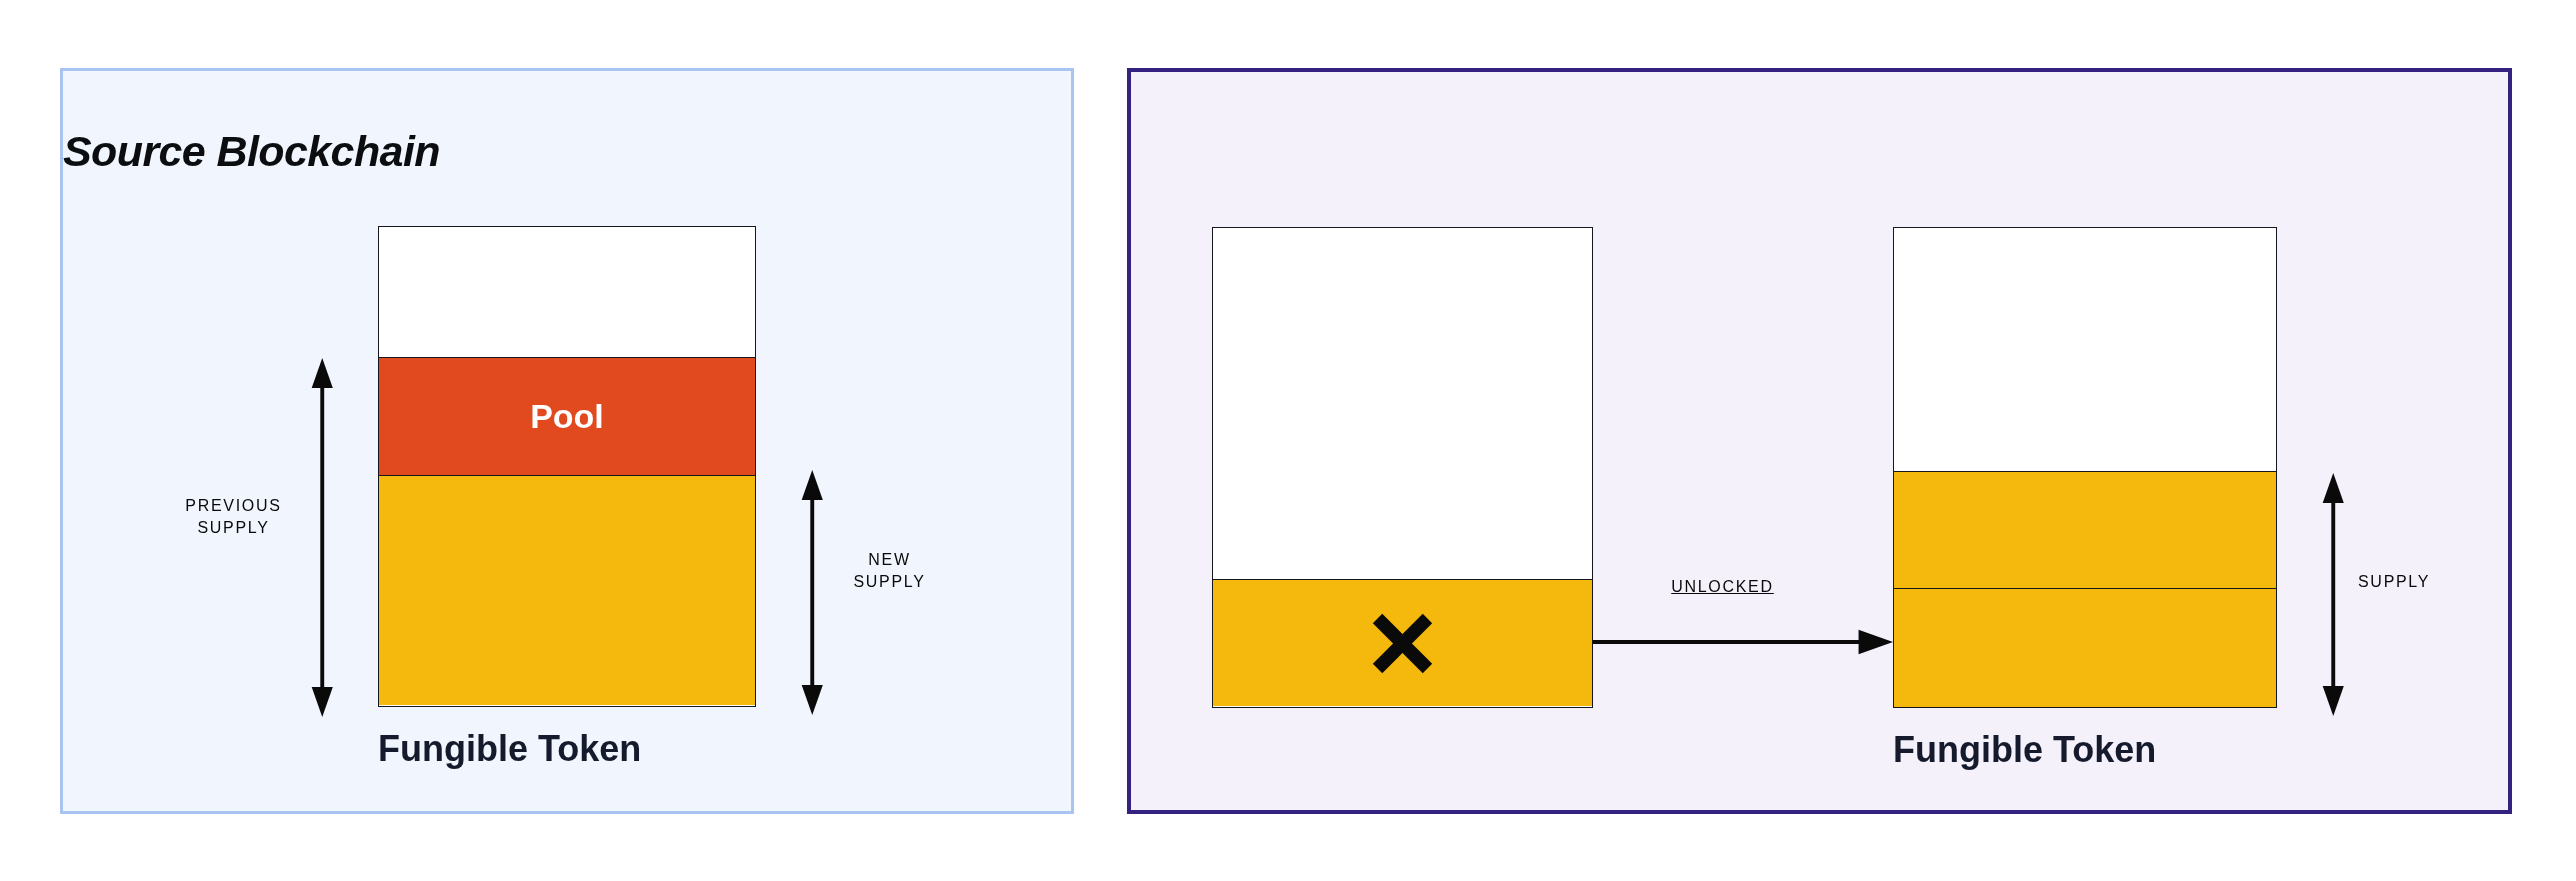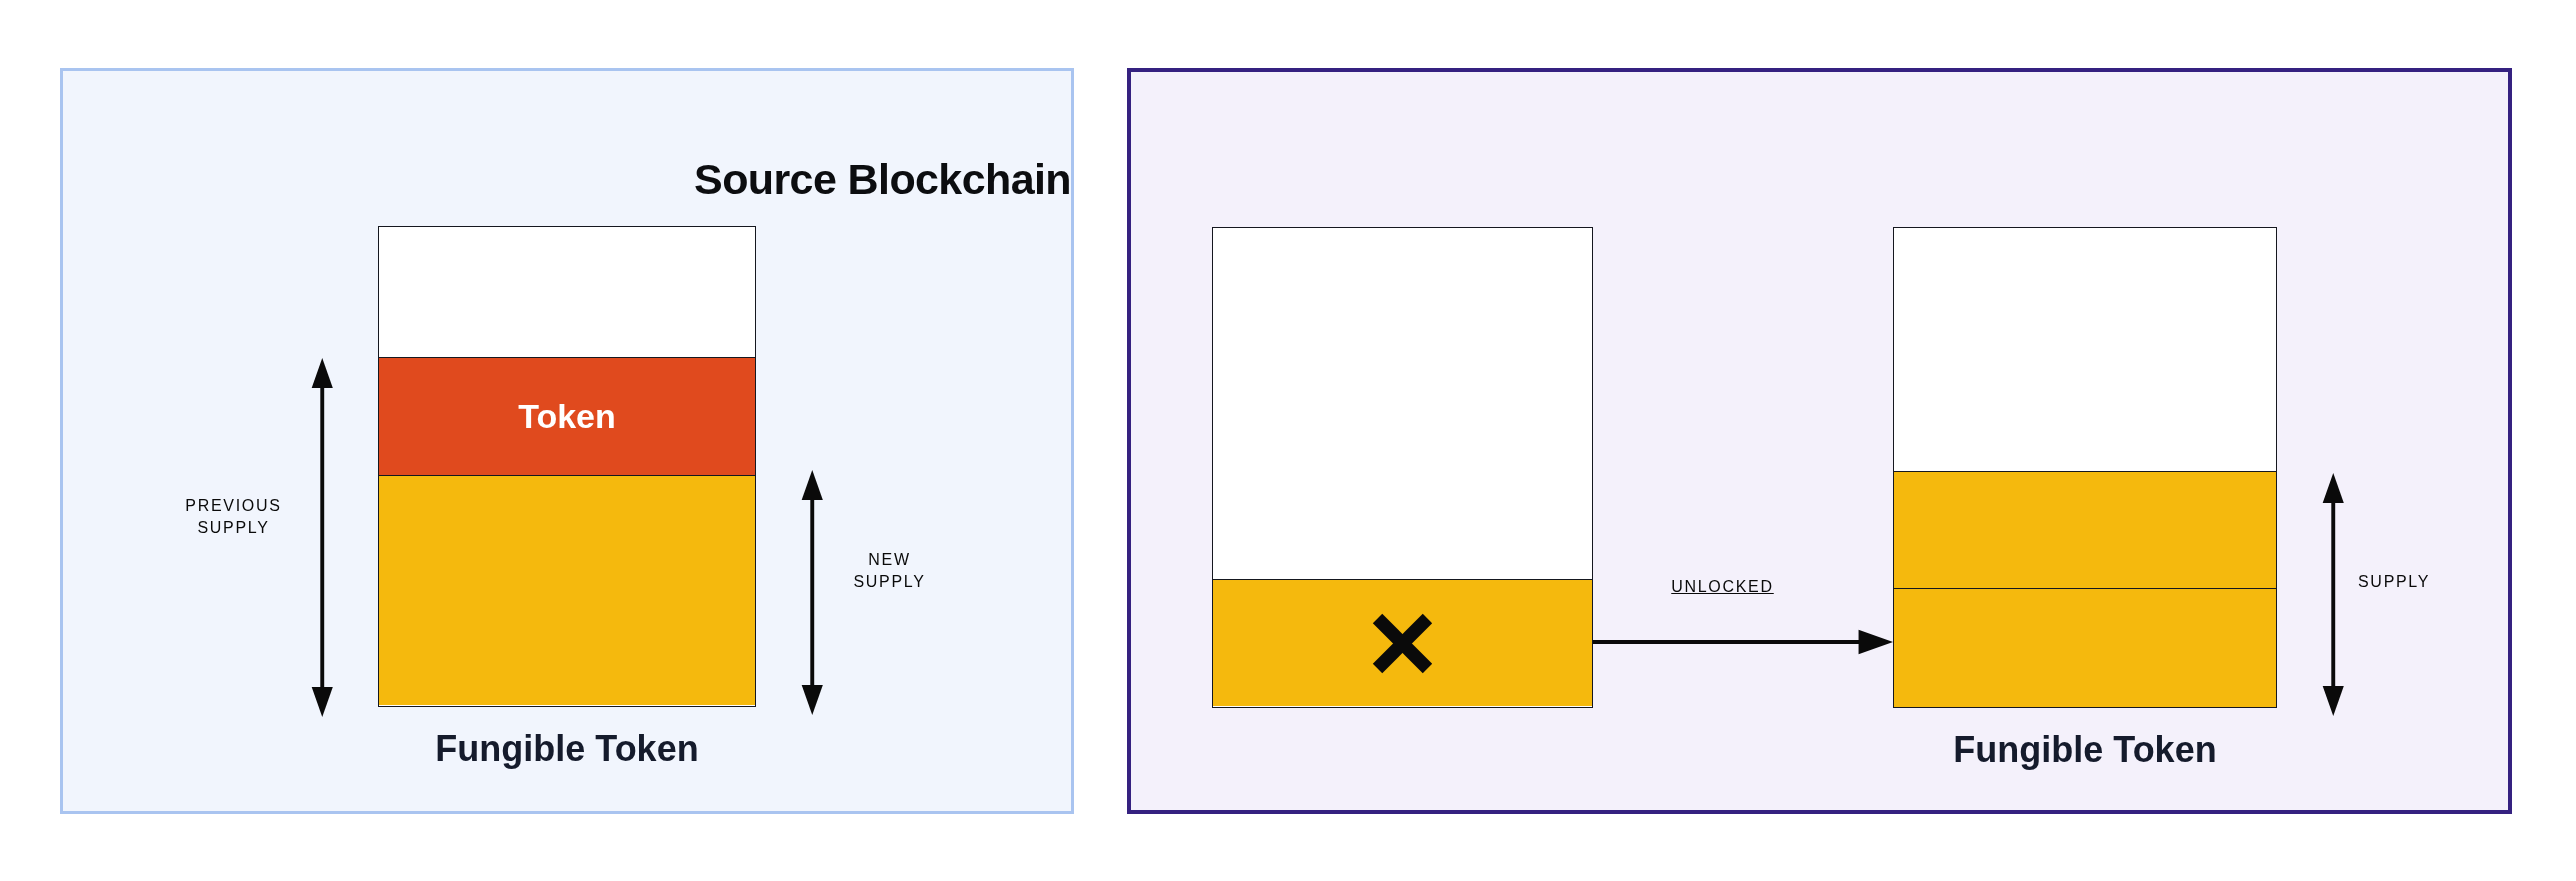--- a/index.html
+++ b/index.html
@@ -16,25 +16,26 @@
     background: var(--source-panel-bg, #f1f5fd);
     border: 3.9px solid var(--source-panel-border, #a9c4f0);
   }
   .panel-destination {
     left: 1127px; width: 1385px;
     background: var(--dest-panel-bg, #f4f1fb);
     border: 4.5px solid var(--dest-panel-border, #352180);
   }
 
   .panel-title {
-    position: absolute; left: 0; right: 0; top: 48px;
-    text-align: right;
+    position: absolute; left: 0; right: 0; top: 20px;
+    text-align: left;
     font-size: 43px; font-weight: 700; letter-spacing: -0.6px;
     color: var(--title-ink, #0c0d10);
     white-space: nowrap;
+    font-style: italic;
   }
 
   .bar {
     position: absolute; top: 155px; height: 481px; box-sizing: border-box;
     border: 1.7px solid var(--bar-border, #15171f);
     background: #ffffff;
     display: flex; flex-direction: column;
   }
   .bar .seg { box-sizing: border-box; width: 100%; }
   .seg-white { background: #ffffff; }
@@ -49,21 +50,21 @@
   }
   .seg-divided { border-top: 1.7px solid var(--bar-border, #15171f); }
   .seg-center { display: flex; align-items: center; justify-content: center; }
 
   .burn-text {
     color: var(--burn-label-color, #ffffff);
     font-size: 34px; font-weight: 600;
   }
 
   .caption {
-    position: absolute; top: 657px; text-align: center;
+    position: absolute; top: 657px; text-align: left;
     font-size: 36px; font-weight: 700;
     color: var(--caption-ink, #151b2c);
     white-space: nowrap;
   }
 
   .small-label {
     position: absolute;
     font-size: 16px; font-weight: 500; letter-spacing: 1.7px;
     line-height: 1.38; text-align: center;
     color: var(--label-ink, #0a0a0a);
@@ -80,21 +81,21 @@
 
 <div class="canvas">
 
   <section class="panel panel-source">
 
     <h2 class="panel-title">Source Blockchain</h2>
 
     <div class="bar" style="left:315px; width:378px;">
       <div class="seg seg-white" style="height:130px;"></div>
       <div class="seg seg-burn" style="height:119px;">
-        <span class="burn-text">Token</span>
+        <span class="burn-text">Pool</span>
       </div>
       <div class="seg seg-yellow" style="height:229px;"></div>
     </div>
 
     <svg class="arrow-svg" style="left:247px; top:287px;" width="24.5" height="359" viewBox="0 0 44 646" aria-hidden="true">
       <line class="arrow-line" x1="22" y1="42" x2="22" y2="604"></line>
       <polygon class="arrow-head" points="22,0 3,54 41,54"></polygon>
       <polygon class="arrow-head" points="22,646 3,592 41,592"></polygon>
     </svg>
     <div class="small-label" style="left:59px; top:424px; width:223px;">

